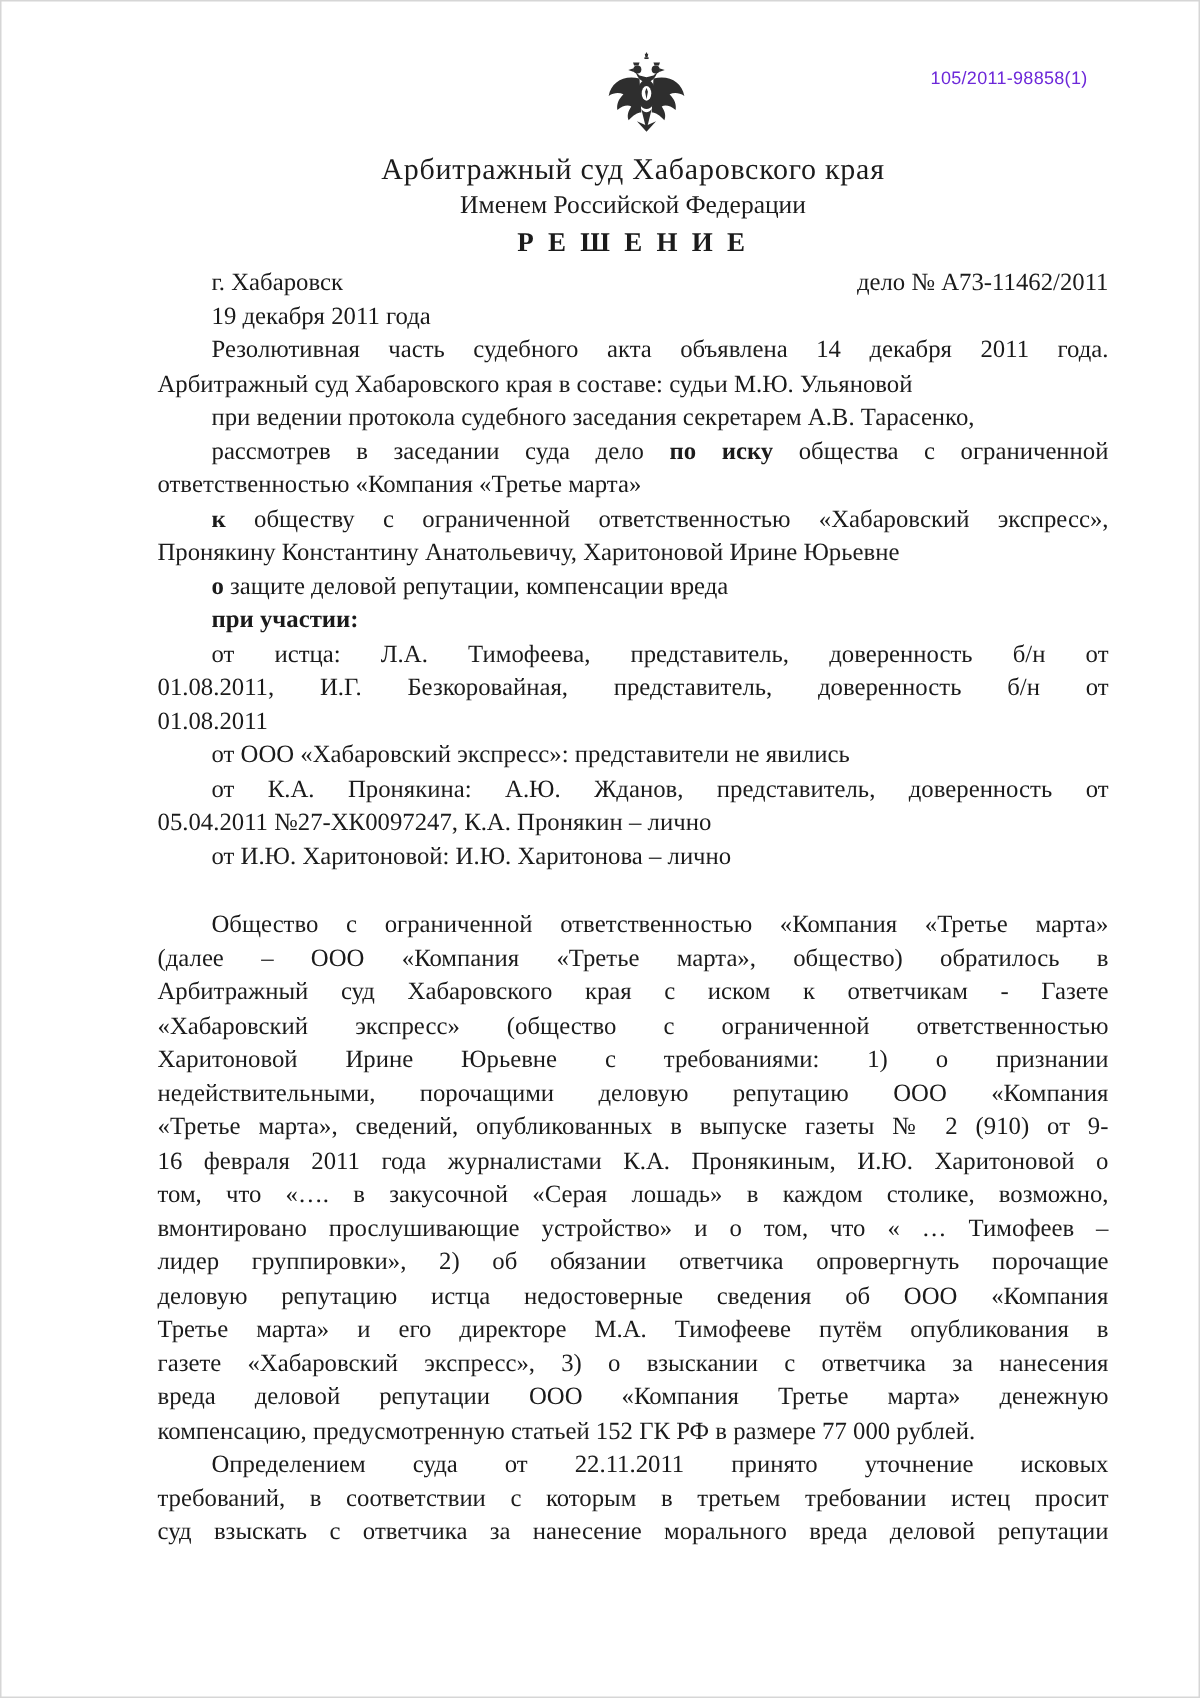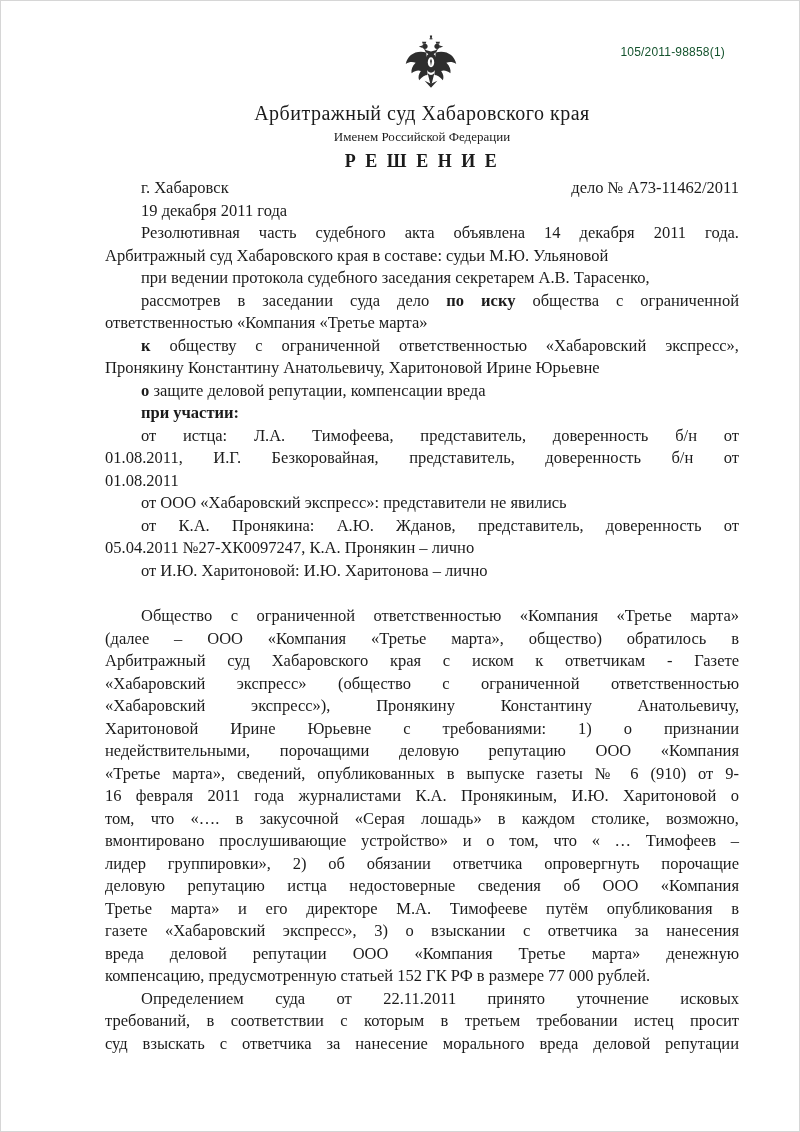--- a/index.html
+++ b/index.html
@@ -4,26 +4,26 @@
 <style>
   html,body{margin:0;padding:0;background:#fff;}
   .page{
     width:800px;height:1132px;background:#ffffff;position:relative;
     font-family:"Liberation Serif","DejaVu Serif",serif;color:#1b1b1b;
     box-sizing:border-box;border:1px solid #d6d6d6;overflow:hidden;
   }
   .doc-number{
     position:absolute;top:44px;right:74px;
     font-family:"Liberation Sans","DejaVu Sans",sans-serif;
-    font-size:12px;color:#14532d;letter-spacing:0.2px;
+    font-size:12px;color:#6d28d9;letter-spacing:0.2px;
   }
   .content{padding:34px 60px 0 104px;font-family:Liberation Serif, serif;}
   .emblem{display:block;width:58px;height:58px;margin:0 auto;position:relative;left:9px;}
   .court-name{text-align:center;font-size:20px;line-height:25px;margin-top:8px;letter-spacing:0.5px;}
-  .in-name{text-align:center;font-size:13px;line-height:22px;}
+  .in-name{text-align:center;font-size:17px;line-height:22px;}
   .decision-title{text-align:center;font-size:18px;line-height:27px;font-weight:bold;letter-spacing:2.5px;}
   .city-row{display:flex;justify-content:space-between;font-size:16.5px;line-height:22.5px;margin-top:2px;}
   .city-row .city{padding-left:36px;}
   .lines{font-size:16.5px;}
   .line{line-height:22.5px;min-height:22.5px;}
   .ind{padding-left:36px;}
   .just{text-align:justify;text-align-last:justify;}
   .b{font-weight:bold;}
 </style>
 </head>
@@ -85,24 +85,23 @@
         <div class="line just"><span>01.08.2011, И.Г. Безкоровайная, представитель, доверенность б/н от</span></div>
         <div class="line"><span>01.08.2011</span></div>
         <div class="line ind"><span>от ООО «Хабаровский экспресс»: представители не явились</span></div>
         <div class="line ind just"><span>от К.А. Пронякина: А.Ю. Жданов, представитель, доверенность от</span></div>
         <div class="line"><span>05.04.2011 №27-ХК0097247, К.А. Пронякин – лично</span></div>
         <div class="line ind"><span>от И.Ю. Харитоновой: И.Ю. Харитонова – лично</span></div>
         <div class="line ind just" style="margin-top: 23px;"><span>Общество с ограниченной ответственностью «Компания «Третье марта»</span></div>
         <div class="line just"><span>(далее – ООО «Компания «Третье марта», общество) обратилось в</span></div>
         <div class="line just"><span>Арбитражный суд Хабаровского края с иском к ответчикам - Газете</span></div>
         <div class="line just"><span>«Хабаровский экспресс» (общество с ограниченной ответственностью</span></div>
-        <div class="line just"><span>«Хабаровский экспресс»), Пронякину Константину Анатольевичу,</span></div>
         <div class="line just"><span>Харитоновой Ирине Юрьевне с требованиями: 1) о признании</span></div>
         <div class="line just"><span>недействительными, порочащими деловую репутацию ООО «Компания</span></div>
-        <div class="line just"><span>«Третье марта», сведений, опубликованных в выпуске газеты № 6 (910) от 9-</span></div>
+        <div class="line just"><span>«Третье марта», сведений, опубликованных в выпуске газеты № 2 (910) от 9-</span></div>
         <div class="line just"><span>16 февраля 2011 года журналистами К.А. Пронякиным, И.Ю. Харитоновой о</span></div>
         <div class="line just"><span>том, что «…. в закусочной «Серая лошадь» в каждом столике, возможно,</span></div>
         <div class="line just"><span>вмонтировано прослушивающие устройство» и о том, что « … Тимофеев –</span></div>
         <div class="line just"><span>лидер группировки», 2) об обязании ответчика опровергнуть порочащие</span></div>
         <div class="line just"><span>деловую репутацию истца недостоверные сведения об ООО «Компания</span></div>
         <div class="line just"><span>Третье марта» и его директоре М.А. Тимофееве путём опубликования в</span></div>
         <div class="line just"><span>газете «Хабаровский экспресс», 3) о взыскании с ответчика за нанесения</span></div>
         <div class="line just"><span>вреда деловой репутации ООО «Компания Третье марта» денежную</span></div>
         <div class="line"><span>компенсацию, предусмотренную статьей 152 ГК РФ в размере 77 000 рублей.</span></div>
         <div class="line ind just"><span>Определением суда от 22.11.2011 принято уточнение исковых</span></div>

